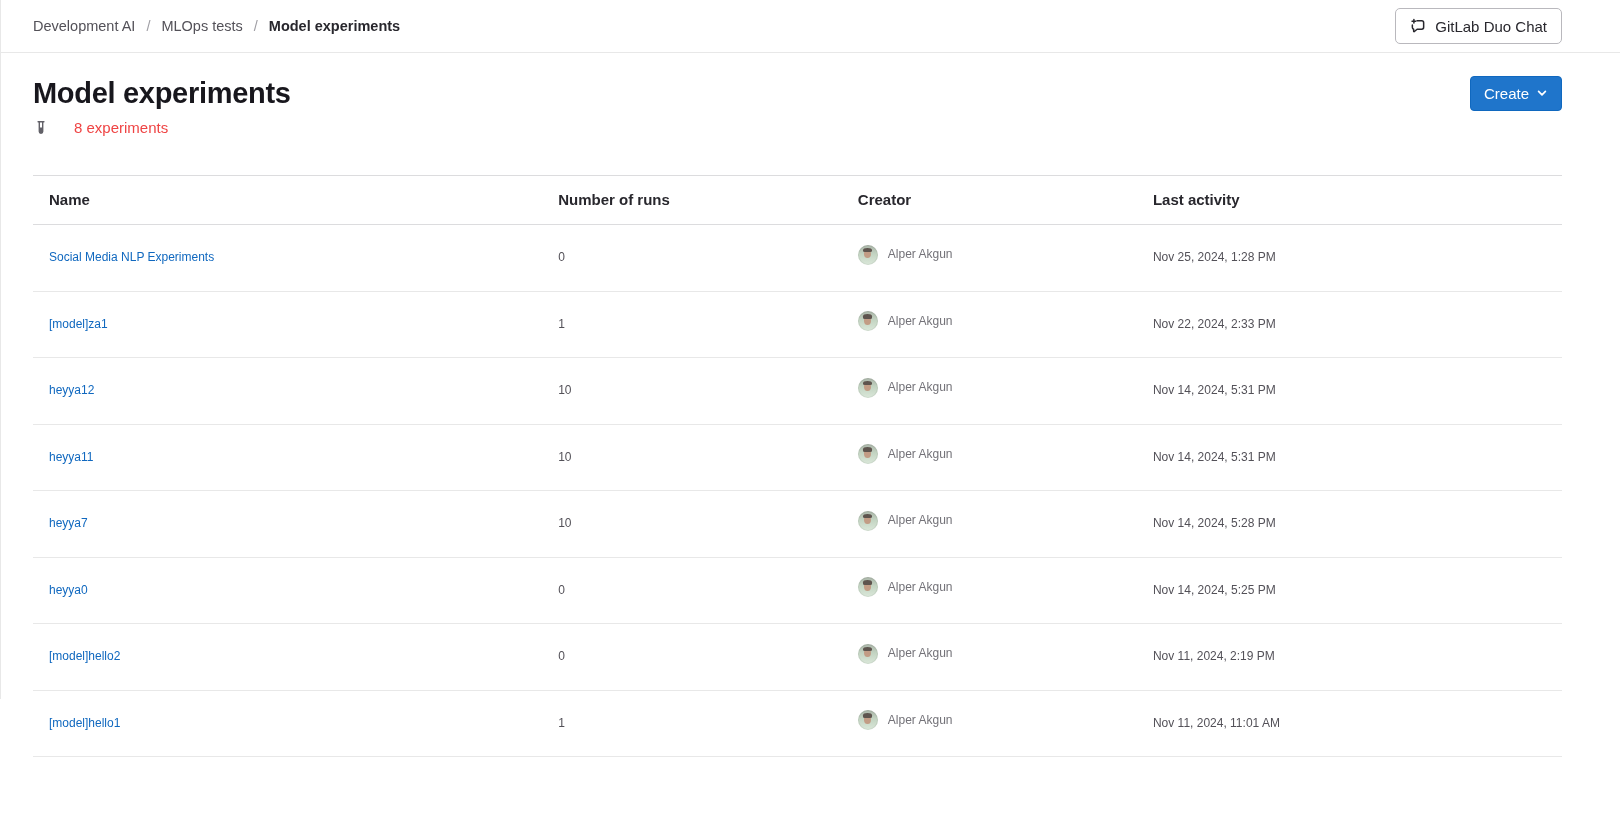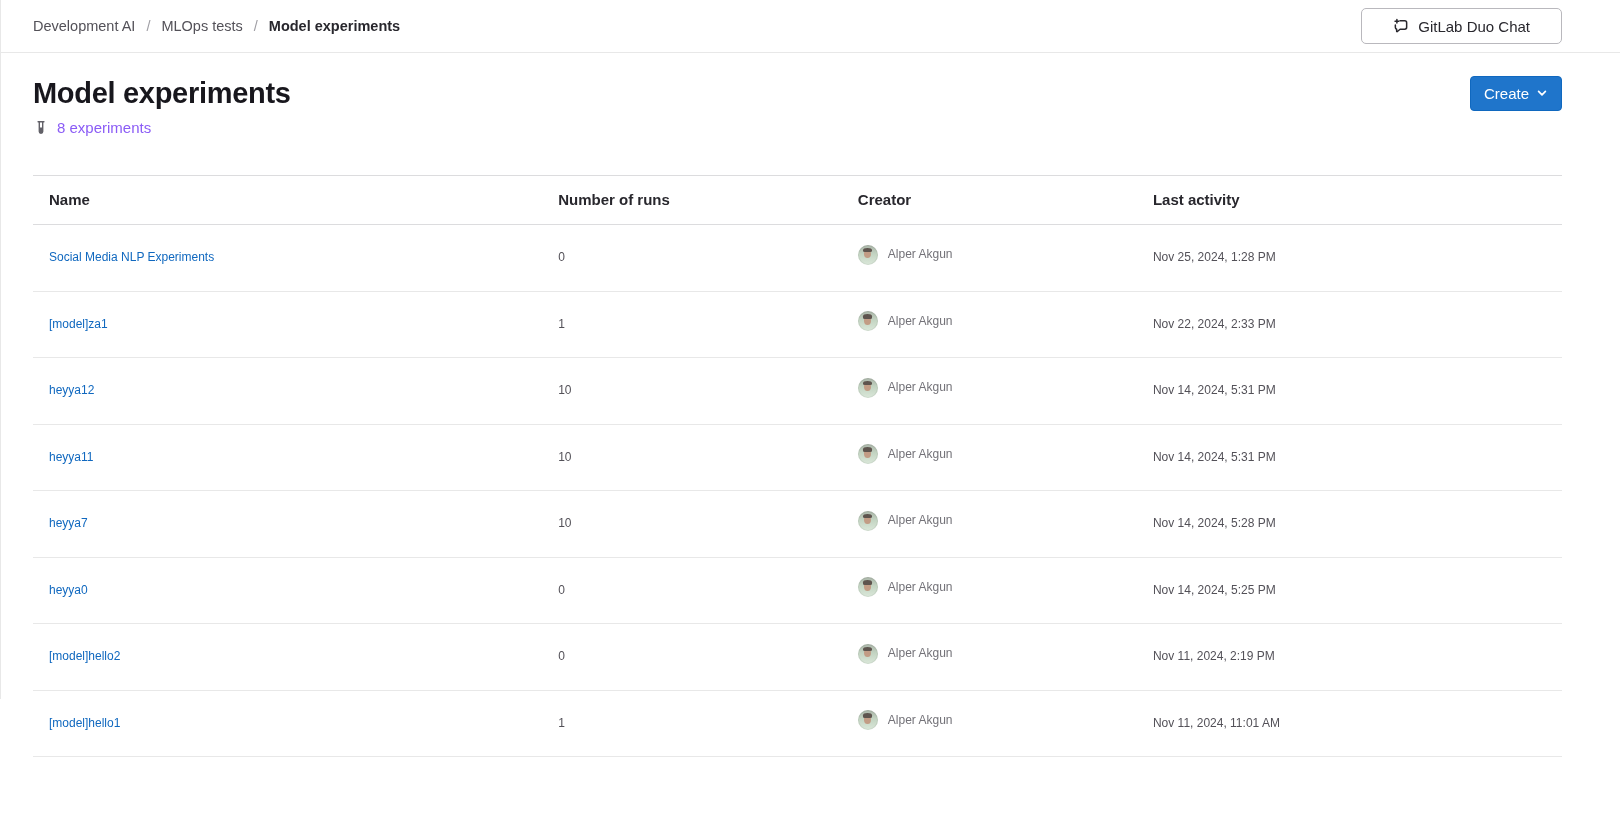--- a/index.html
+++ b/index.html
@@ -35,21 +35,21 @@
   }
   .crumb-link { color: #535158; text-decoration: none; cursor: pointer; }
   .crumb-sep { color: #a09fa5; }
   .crumb-current { color: #28272d; font-weight: bold; }
 
   .duo-chat-btn {
     display: inline-flex;
     align-items: center;
     gap: 9px;
     height: 36px;
-    padding: 0 31px;
+    padding: 0 14px;
     background: #ffffff;
     border: 1px solid #b9b8bd;
     border-radius: 5px;
     font-size: 15px;
     color: #28272d;
     cursor: pointer;
     font-family: inherit;
   }
 
   
@@ -78,23 +78,23 @@
     border: 1px solid #1068bf;
     border-radius: 4px;
     color: #ffffff;
     font-size: 15px;
     cursor: pointer;
     font-family: inherit;
   }
   .count-row {
     display: flex;
     align-items: center;
-    gap: 8px;
+    gap: 25px;
     margin-top: 8px;
-    color: #8b5cf6;
+    color: #ef4444;
     font-size: 15px;
   }
 
   
   table.experiments {
     width: 100%;
     border-collapse: collapse;
     margin-top: 39px;
   }
   .experiments th {

